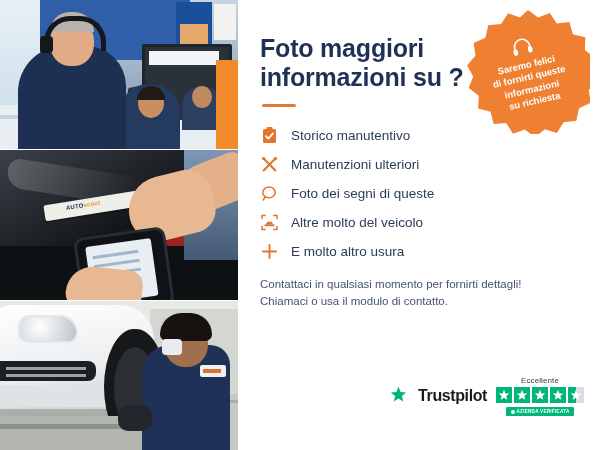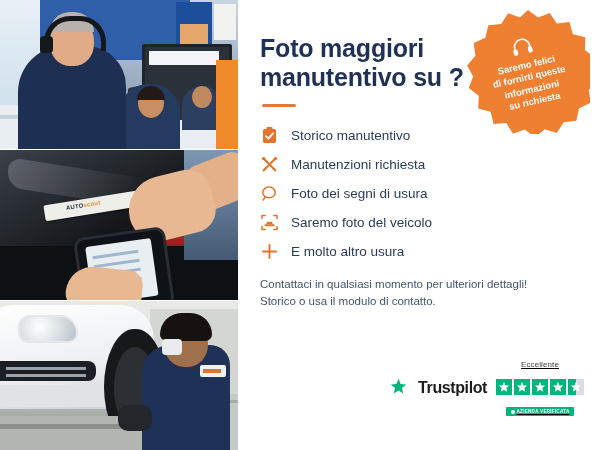--- a/index.html
+++ b/index.html
@@ -359,21 +359,21 @@
     align-items: center;
     gap: 9px;
   }
   .tp-brand { display: flex; align-items: center; gap: 11px; }
   .tp-brand-name {
     font-size: 16px;
     font-weight: 700;
     color: #1b1b1b;
     letter-spacing: -0.4px;
   }
-  .tp-right { display: flex; flex-direction: column; align-items: center; gap: 10px; text-decoration: underline; }
+  .tp-right { display: flex; flex-direction: column; align-items: center; gap: 2px; }
   .tp-rating-label {
     font-size: 8px;
     color: #3a3a3a;
     letter-spacing: .1px;
   }
   .tp-stars { display: flex; gap: 2px; }
   .tp-star {
     width: 16px; height: 16px;
     background: #00b67a;
     display: flex; align-items: center; justify-content: center;
@@ -461,21 +461,21 @@
       <div class="pg-badge"></div>
       <div class="pg-glove"></div>
     </div>
 
   </div>
 
   <div class="content">
 
     <h1 class="headline">
       <span>Foto maggiori</span><br>
-      <span>manutentivo su ?</span>
+      <span>informazioni su ?</span>
     </h1>
     <div class="headline-rule"></div>
 
     <ul class="features">
 
       <li class="feature">
         <span class="feature-icon">
           <svg width="15" height="17" viewBox="0 0 15 17" aria-hidden="true">
             <rect x="1" y="2" width="13" height="14" rx="1.6" fill="#e0752b"></rect>
             <rect x="4.5" y="0" width="6" height="3.4" rx="1" fill="#e0752b"></rect>
@@ -491,67 +491,67 @@
             <g stroke="#e0752b" stroke-width="2.1" stroke-linecap="round">
               <line x1="2.6" y1="2.6" x2="14.4" y2="14.4"></line>
               <line x1="14.4" y1="2.6" x2="2.6" y2="14.4"></line>
             </g>
             <circle cx="2.6" cy="2.6" r="1.7" fill="#e0752b"></circle>
             <circle cx="14.4" cy="2.6" r="1.7" fill="#e0752b"></circle>
             <path d="M2.6 14.4 l2.6 -1 l-1.6 -1.6 z" fill="#e0752b"></path>
             <path d="M14.4 14.4 l-2.6 -1 l1.6 -1.6 z" fill="#e0752b"></path>
           </svg>
         </span>
-        <span class="feature-label">Manutenzioni richiesta</span>
+        <span class="feature-label">Manutenzioni ulteriori</span>
       </li>
 
       <li class="feature">
         <span class="feature-icon">
           <svg width="17" height="17" viewBox="0 0 17 17" aria-hidden="true">
             <ellipse cx="8" cy="7.4" rx="6.2" ry="5.4" fill="none" stroke="#e0752b" stroke-width="1.5"></ellipse>
             <line x1="4.4" y1="11.6" x2="2.2" y2="15" stroke="#e0752b" stroke-width="1.6" stroke-linecap="round"></line>
           </svg>
         </span>
-        <span class="feature-label">Foto dei segni di usura</span>
+        <span class="feature-label">Foto dei segni di queste</span>
       </li>
 
       <li class="feature">
         <span class="feature-icon">
           <svg width="17" height="17" viewBox="0 0 17 17" aria-hidden="true">
             <g stroke="#e0752b" stroke-width="1.5" fill="none" stroke-linecap="round">
               <path d="M1 4.6 V1.6 H4.2"></path>
               <path d="M12.8 1.6 H16 V4.6"></path>
               <path d="M16 12.4 V15.4 H12.8"></path>
               <path d="M4.2 15.4 H1 V12.4"></path>
             </g>
             <path d="M3.6 10.2 h9.8 v2 h-9.8 z" fill="#e0752b"></path>
             <path d="M5 10.2 l1.3 -2.4 h4.4 l1.3 2.4 z" fill="#e0752b"></path>
           </svg>
         </span>
-        <span class="feature-label">Saremo foto del veicolo</span>
+        <span class="feature-label">Altre molto del veicolo</span>
       </li>
 
       <li class="feature">
         <span class="feature-icon">
           <svg width="17" height="17" viewBox="0 0 17 17" aria-hidden="true">
             <g stroke="#e0752b" stroke-width="1.9" stroke-linecap="round">
               <line x1="8.5" y1="2" x2="8.5" y2="15"></line>
               <line x1="2" y1="8.5" x2="15" y2="8.5"></line>
             </g>
           </svg>
         </span>
         <span class="feature-label">E molto altro usura</span>
       </li>
 
     </ul>
 
 
     <div class="contact-text">
-      <span>Contattaci in qualsiasi momento per ulteriori dettagli!</span><br>
-      <span>Storico o usa il modulo di contatto.</span>
+      <span>Contattaci in qualsiasi momento per fornirti dettagli!</span><br>
+      <span>Chiamaci o usa il modulo di contatto.</span>
     </div>
 
     <div class="badge">
       <div class="badge-inner">
         <div class="badge-icon">
           <svg width="22" height="20" viewBox="0 0 22 20" aria-hidden="true">
             <path d="M3.4 12 V10.2 A7.6 7.6 0 0 1 18.6 10.2 V12" fill="none" stroke="#ffffff" stroke-width="1.7" stroke-linecap="round"></path>
             <rect x="1.4" y="11.2" width="4.4" height="6.4" rx="2" fill="#ffffff"></rect>
             <rect x="16.2" y="11.2" width="4.4" height="6.4" rx="2" fill="#ffffff"></rect>
           </svg>

